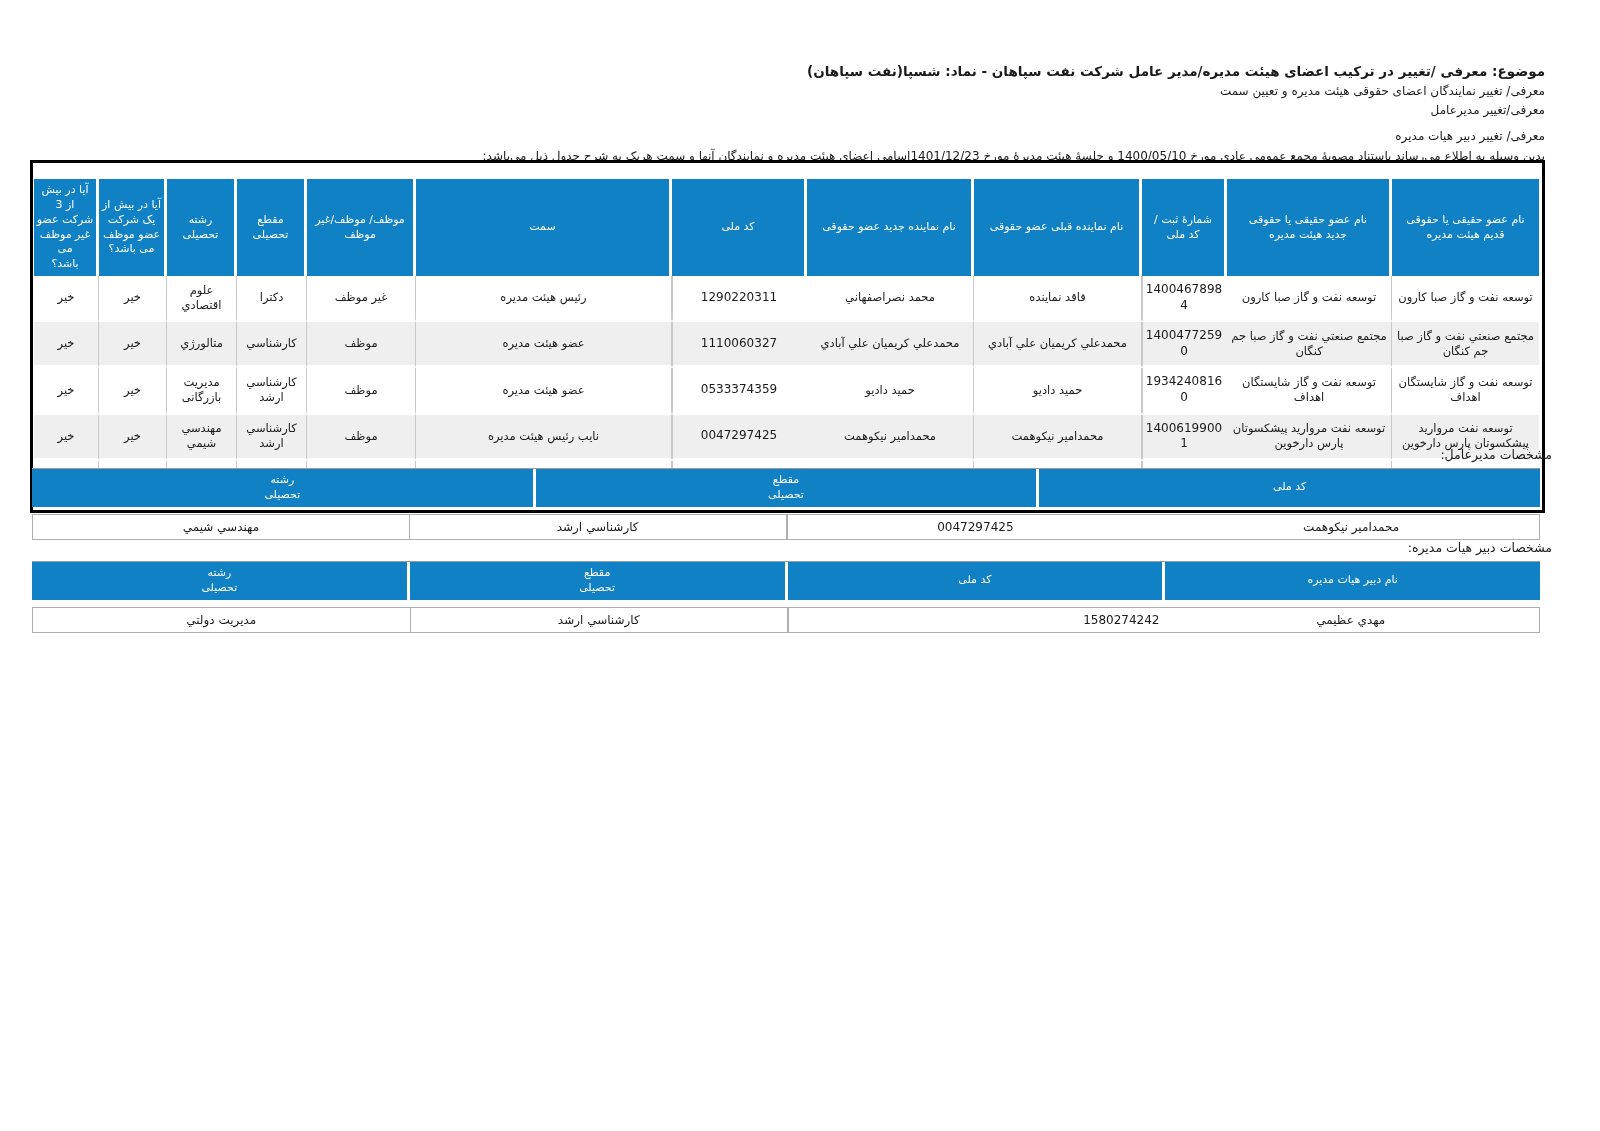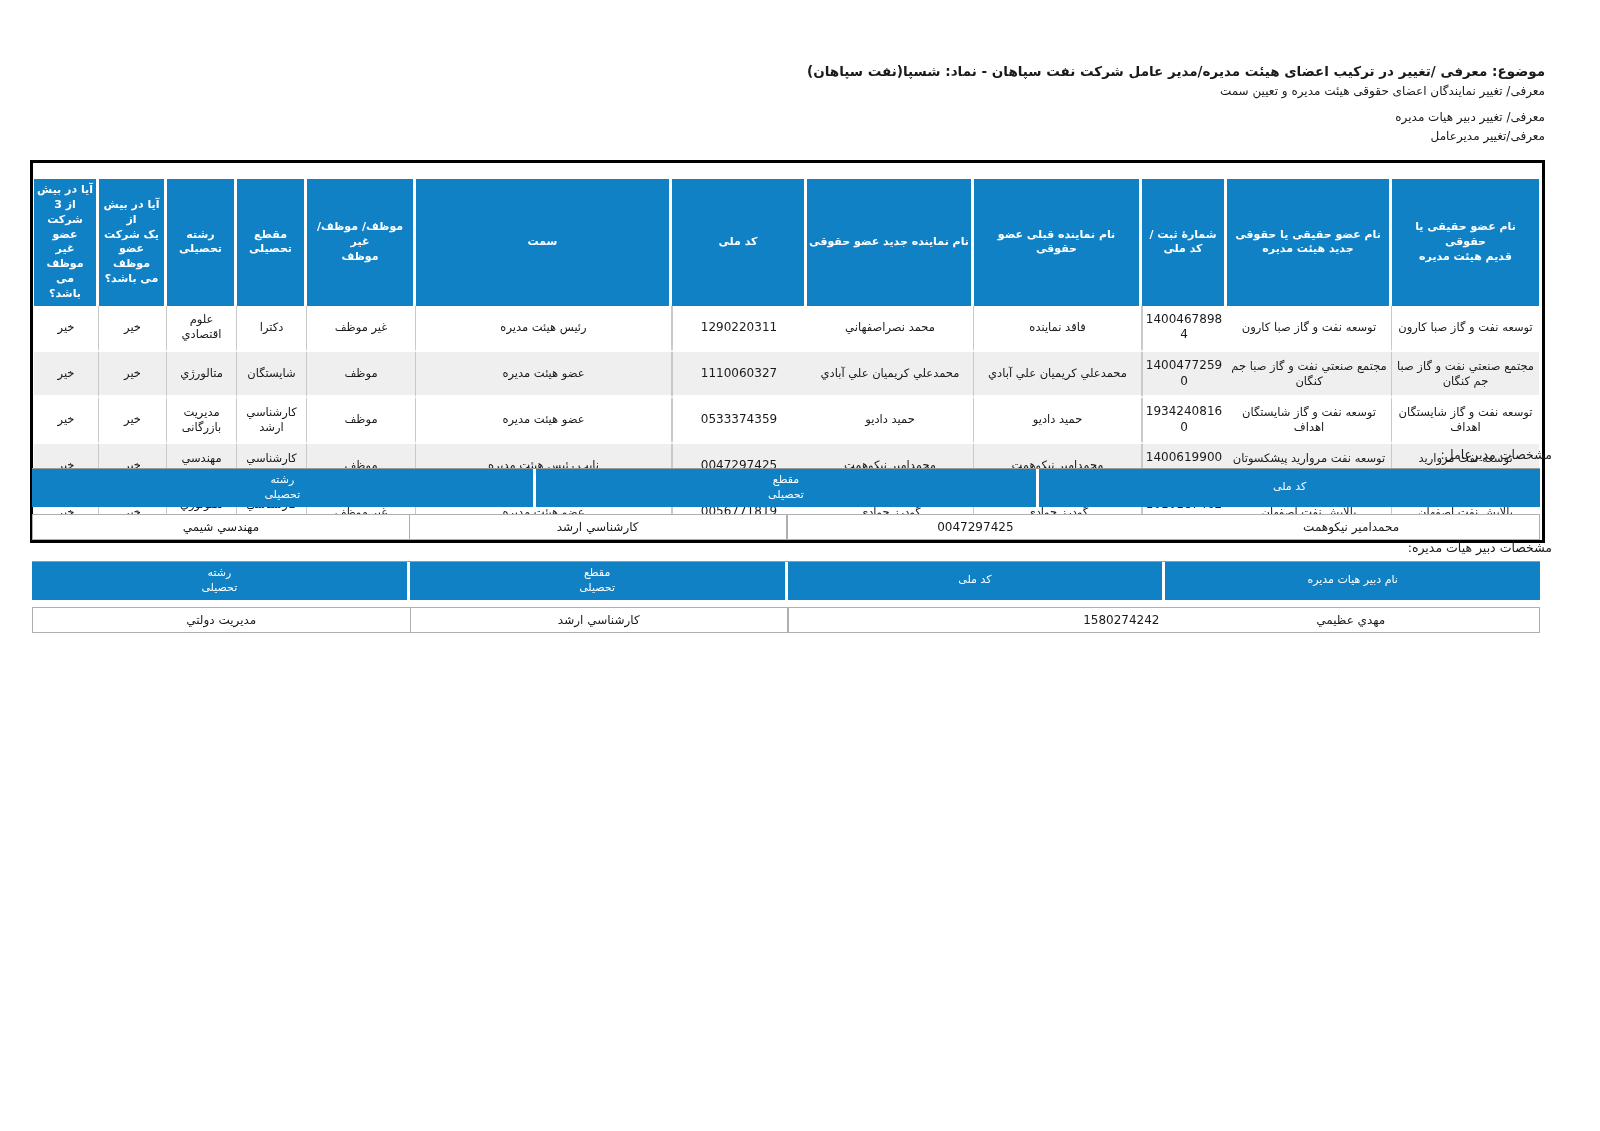--- a/index.html
+++ b/index.html
@@ -10,21 +10,21 @@
   .doc-header { position:absolute; top:63px; right:55px; width:1200px; direction:rtl; }
   .doc-title { font-size:13.5px; font-weight:bold; line-height:1.3; }
   .doc-line  { font-size:12px; line-height:1.45; margin-top:2px; }
   .doc-line.gap { margin-top:9px; }
 
   
   .board-wrap { position:absolute; top:160px; left:30px; width:1515px; box-sizing:border-box;
                 border:3px solid #000; padding:16px 3px 3px 3px; background:#fff; }
   table.board { width:100%; border-collapse:separate; border-spacing:0; table-layout:fixed; direction:rtl; }
   table.board th {
-    background:#1181C5; color:#fff; font-weight:bold; font-size:11px; line-height:1.35;
+    background:#1181C5; color:#fff; font-weight:normal; font-size:11px; line-height:1.35;
     text-align:center; vertical-align:middle; padding:4px 2px; height:56px; white-space:pre-line;
   }
   table.board th + th { border-inline-start:3px solid #fff; }
   table.board td {
     font-size:11.5px; line-height:1.3; text-align:center; vertical-align:middle;
     padding:6px 3px; border-bottom:3px solid #fff; background:#fff; word-wrap:break-word;
   }
   table.board td + td { border-inline-start:1px solid #C9C9C9; }
   table.board tr.stripe td { background:#EFEFEF; }
   table.board td.num { direction:ltr; font-size:12px; }
@@ -49,22 +49,23 @@
   .mini-body > div.align-end { justify-content:flex-end; padding-left:0; }
 </style>
 </head>
 <body>
 
 <div class="page">
 
   <div class="doc-header">
     <div class="doc-title">موضوع: معرفی /تغییر در ترکیب اعضای هیئت مدیره/مدیر عامل شرکت نفت سپاهان - نماد: شسپا(نفت سپاهان)</div>
     <div class="doc-line">معرفی/ تغییر نمایندگان اعضای حقوقی هیئت مدیره و تعیین سمت</div>
+    <div class="doc-line">معرفی/تغییر مدیرعامل</div>
     <div class="doc-line gap">معرفی/ تغییر دبیر هیات مدیره</div>
-    <div class="doc-line">معرفی/تغییر مدیرعامل</div>
+    <div class="doc-line">بدین وسیله به اطلاع می‌رساند باستناد مصوبۀ مجمع عمومی عادی مورخ  1400/05/10  و جلسۀ هیئت مدیرۀ مورخ 1401/12/23اسامی اعضای هیئت مدیره و نمایندگان آنها و سمت هریک به شرح جدول ذیل می‌باشد:</div>
   </div>
 
   <div class="board-wrap">
     <table class="board">
       <colgroup>
         <col style="width:147px">
           <col style="width:165px">
           <col style="width:85px">
         <col style="width:168px">
           <col style="width:167px">
@@ -119,21 +120,21 @@
           </tr>
           <tr class="stripe">
             <td>مجتمع صنعتي نفت و گاز صبا جم کنگان</td>
             <td>مجتمع صنعتي نفت و گاز صبا جم کنگان</td>
             <td class="num">14004772590</td>
             <td>محمدعلي کریمیان علي آبادي</td>
             <td>محمدعلي کریمیان علي آبادي</td>
             <td class="num">1110060327</td>
             <td>عضو هیئت مدیره</td>
             <td>موظف</td>
-            <td>شایستگان</td>
+            <td>کارشناسي</td>
             <td>متالورژي</td>
             <td>خیر</td>
             <td>خیر</td>
           </tr>
           <tr>
             <td>توسعه نفت و گاز شایستگان اهداف</td>
             <td>توسعه نفت و گاز شایستگان اهداف</td>
             <td class="num">19342408160</td>
             <td>حمید دادیو</td>
             <td>حمید دادیو</td>

